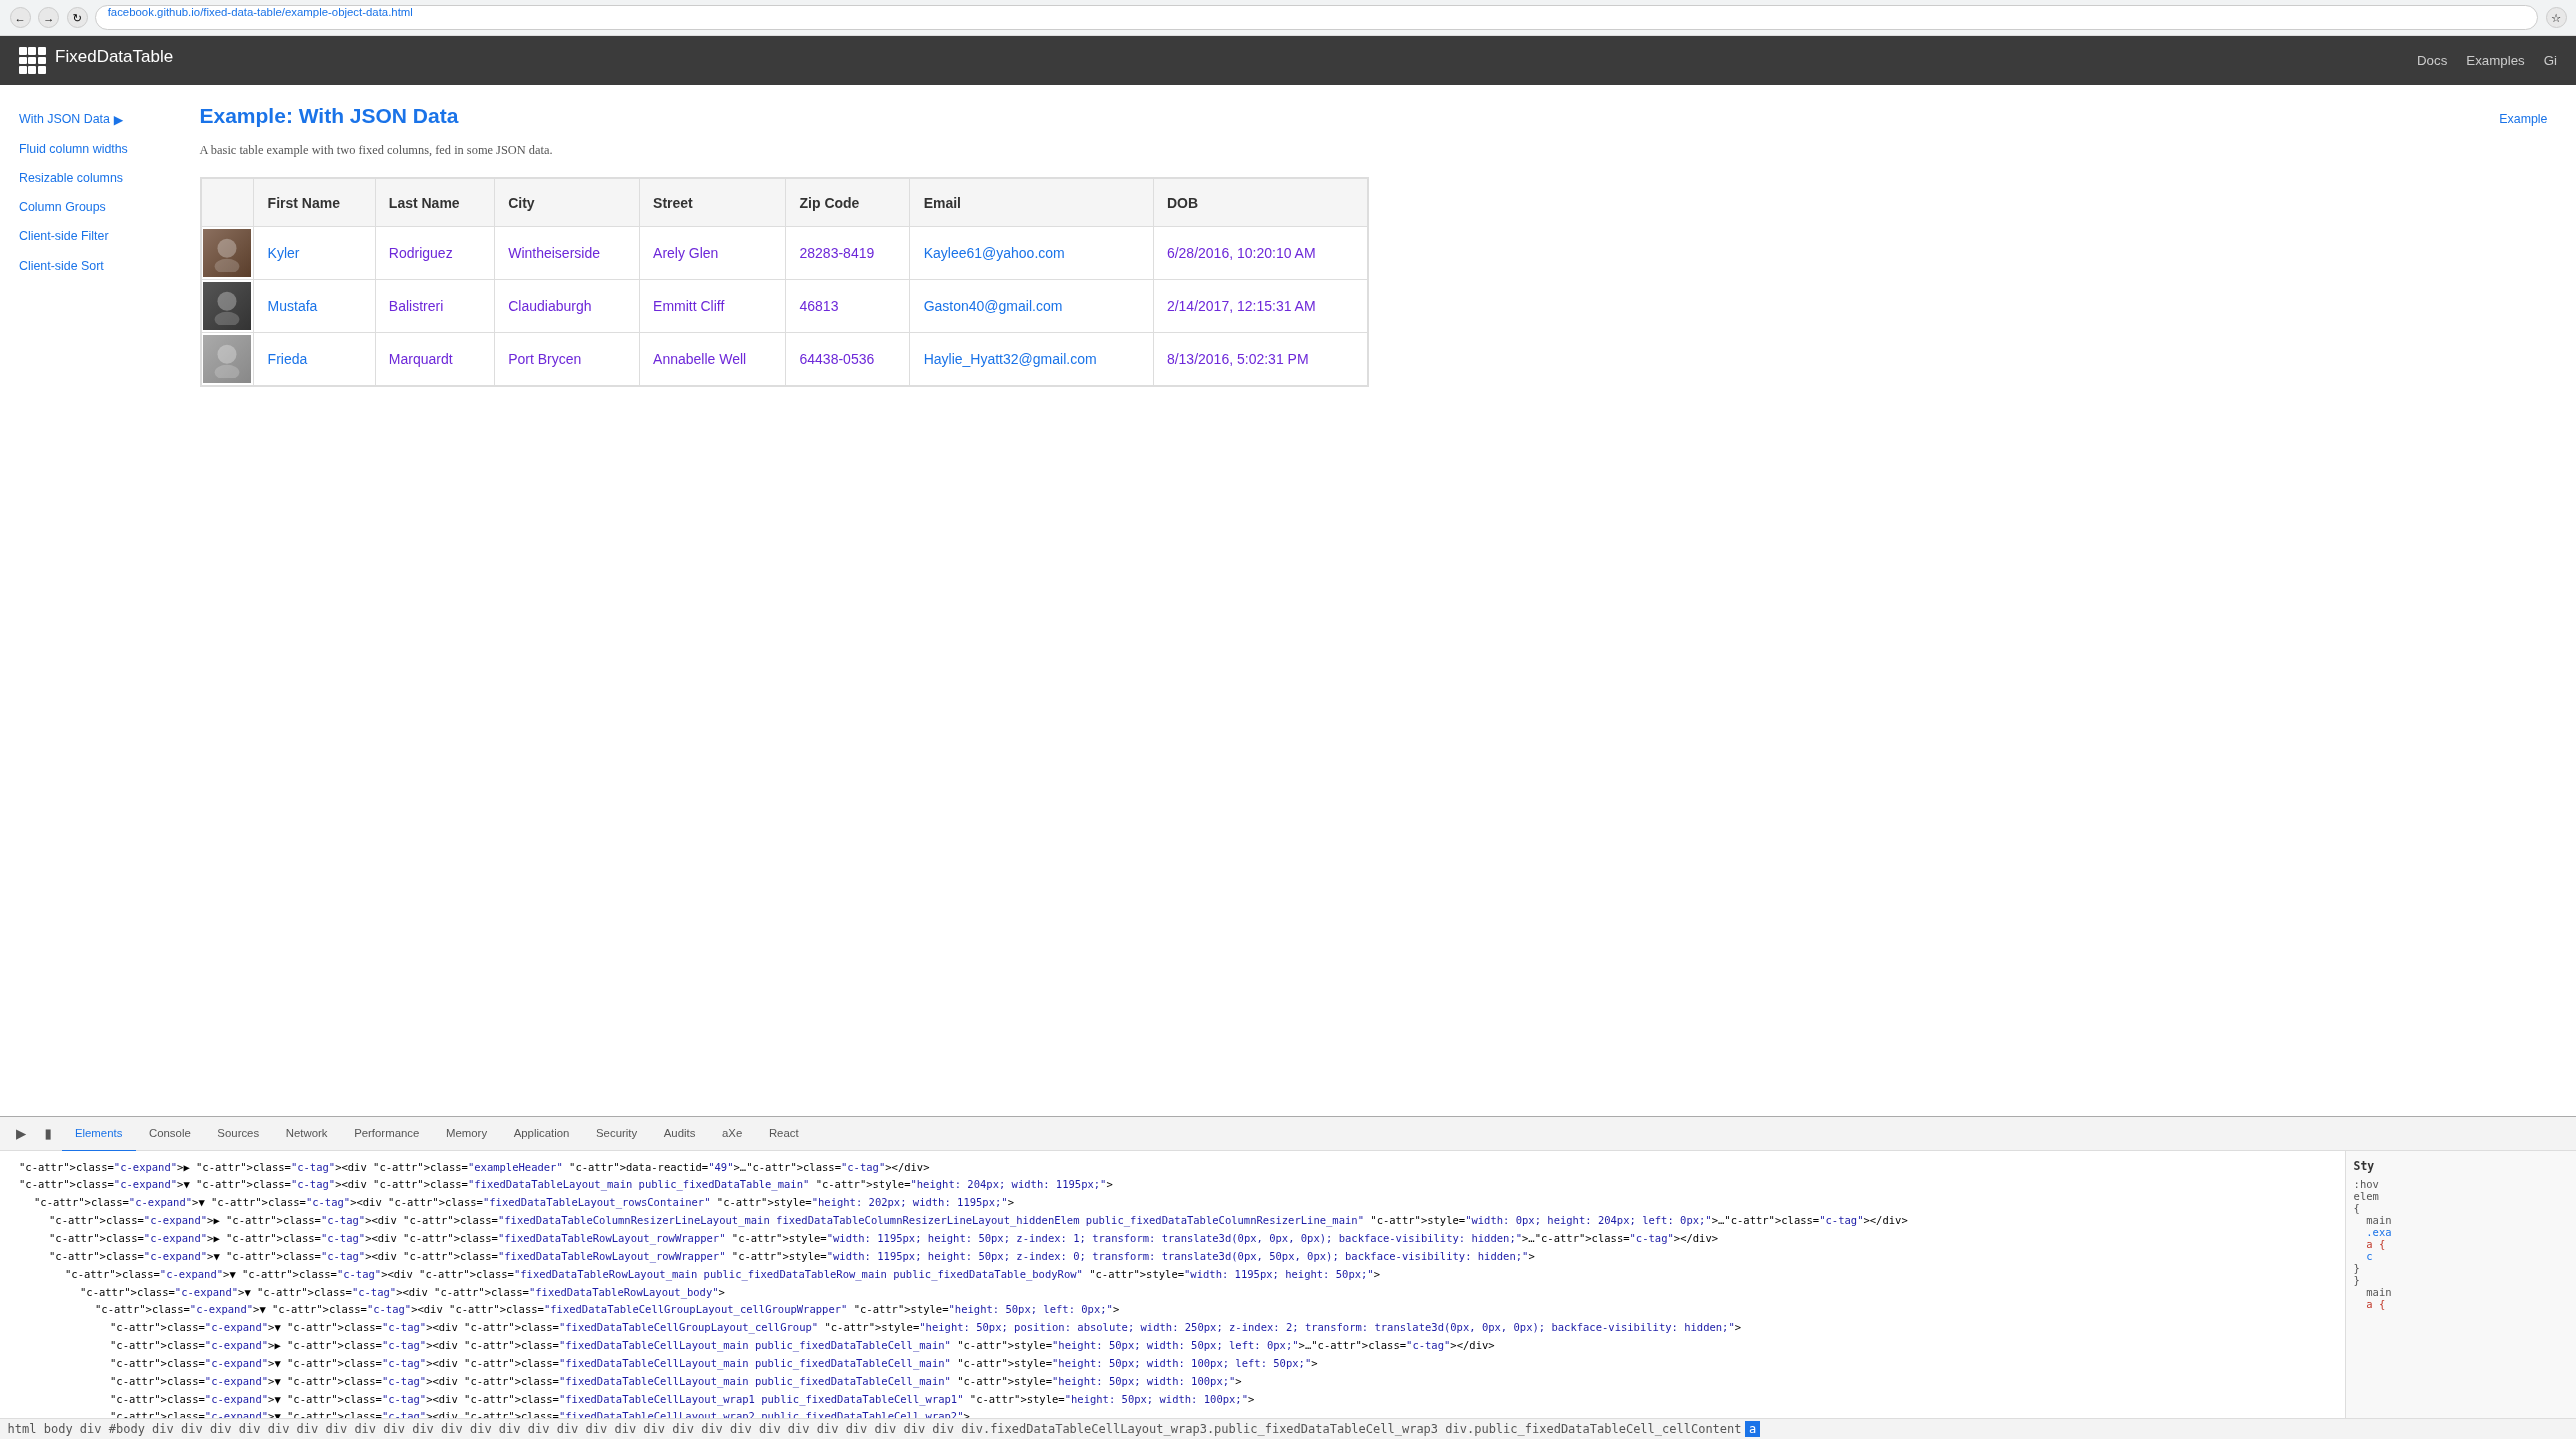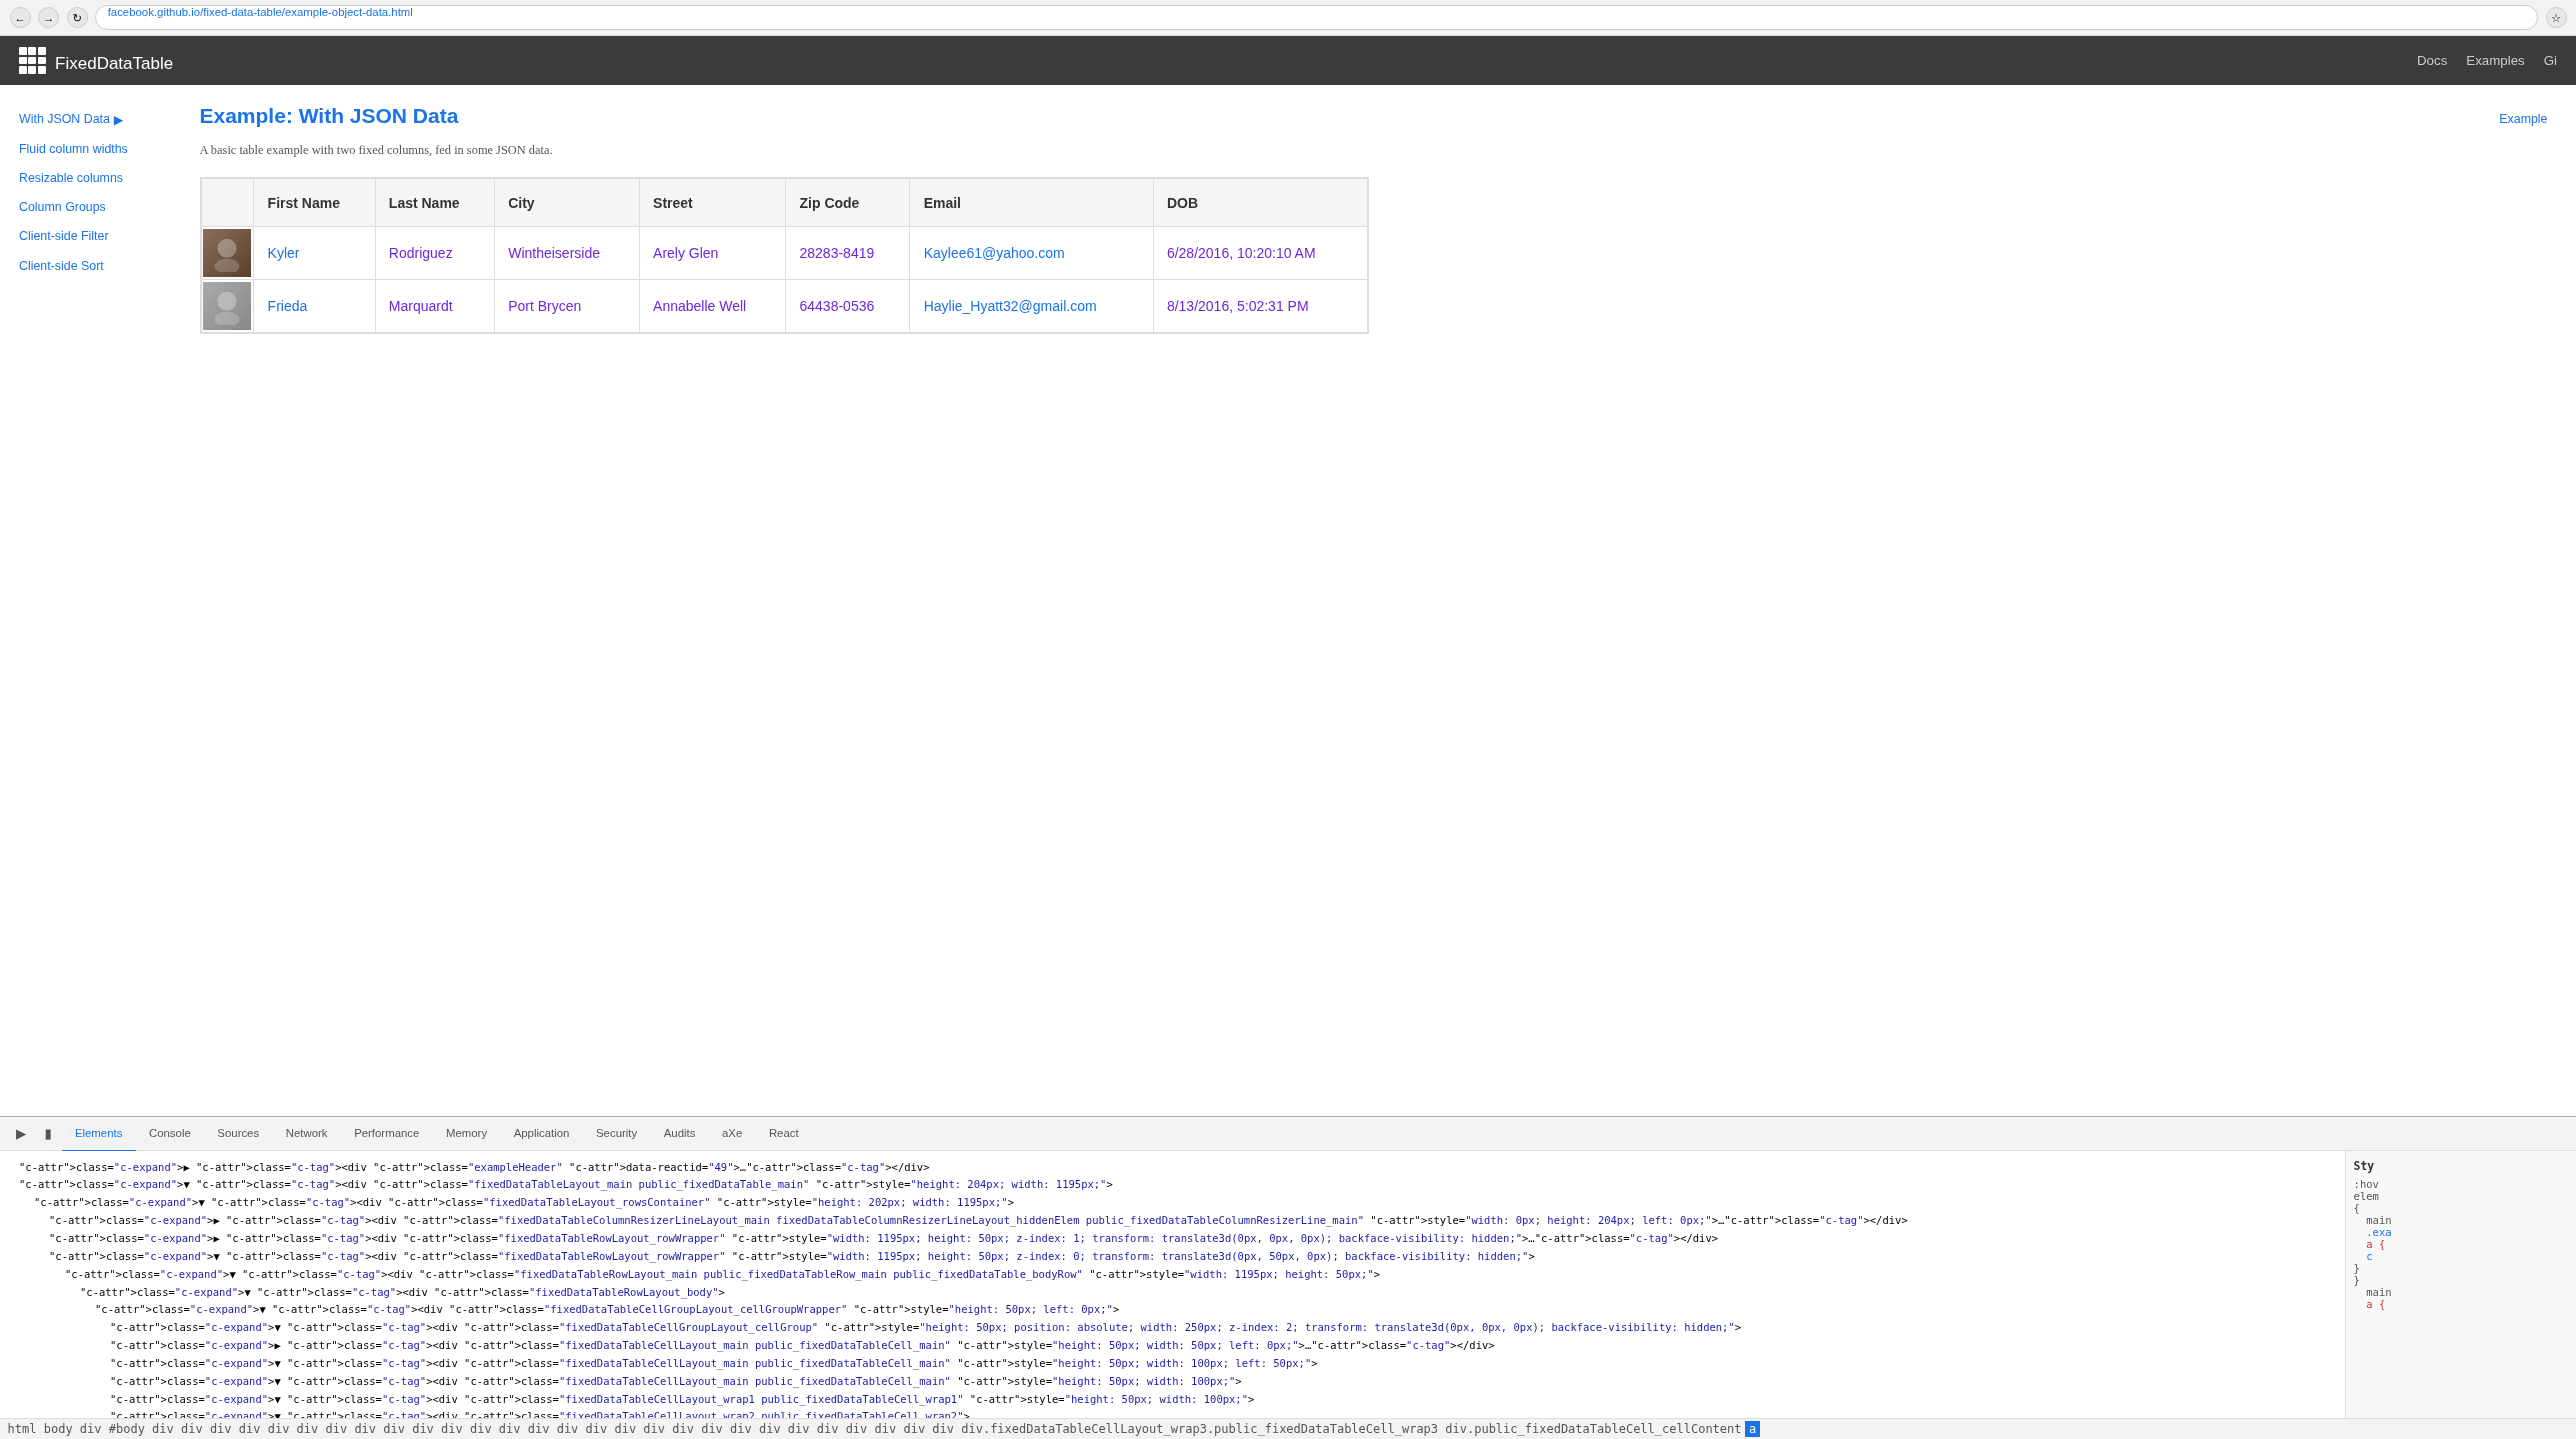--- a/index.html
+++ b/index.html
@@ -42,21 +42,21 @@
     .top-nav {
       background: #3b3b3b;
       height: 49px;
       display: flex;
       align-items: center;
       padding: 0 19px;
       gap: 19px;
     }
     .nav-logo {
       display: flex;
-      align-items: flex-end;
+      align-items: flex-start;
       gap: 9.5px;
       color: #fff;
       font-size: 17px;
       font-weight: 500;
     }
     .logo-grid {
       display: grid;
       grid-template-columns: repeat(3,7.6px);
       grid-template-rows: repeat(3,7.6px);
       gap: 1.9px;
@@ -374,20 +374,37 @@
               <td class="link-cell">Kyler</td>
               <td>Rodriguez</td>
               <td>Wintheiserside</td>
               <td>Arely Glen</td>
               <td>28283-8419</td>
               <td class="link-cell">Kaylee61@yahoo.com</td>
               <td>6/28/2016, 10:20:10 AM</td>
             </tr>
             <tr>
               <td class="img-cell">
+                <div class="row-img img2">
+                  <svg width="38" height="38" viewBox="0 0 40 40" xmlns="http://www.w3.org/2000/svg">
+      <circle cx="20" cy="15" r="10" fill="rgba(255,255,255,0.3)"></circle>
+      <ellipse cx="20" cy="34" rx="13" ry="8" fill="rgba(255,255,255,0.2)"></ellipse>
+    </svg>
+                </div>
+              </td>
+              <td class="link-cell">Mustafa</td>
+              <td>Balistreri</td>
+              <td>Claudiaburgh</td>
+              <td>Emmitt Cliff</td>
+              <td>46813</td>
+              <td class="link-cell">Gaston40@gmail.com</td>
+              <td>2/14/2017, 12:15:31 AM</td>
+            </tr>
+            <tr>
+              <td class="img-cell">
                 <div class="row-img img3">
                   <svg width="38" height="38" viewBox="0 0 40 40" xmlns="http://www.w3.org/2000/svg">
       <circle cx="20" cy="15" r="10" fill="rgba(255,255,255,0.3)"></circle>
       <ellipse cx="20" cy="34" rx="13" ry="8" fill="rgba(255,255,255,0.2)"></ellipse>
     </svg>
                 </div>
               </td>
               <td class="link-cell">Frieda</td>
               <td>Marquardt</td>
               <td>Port Brycen</td>

